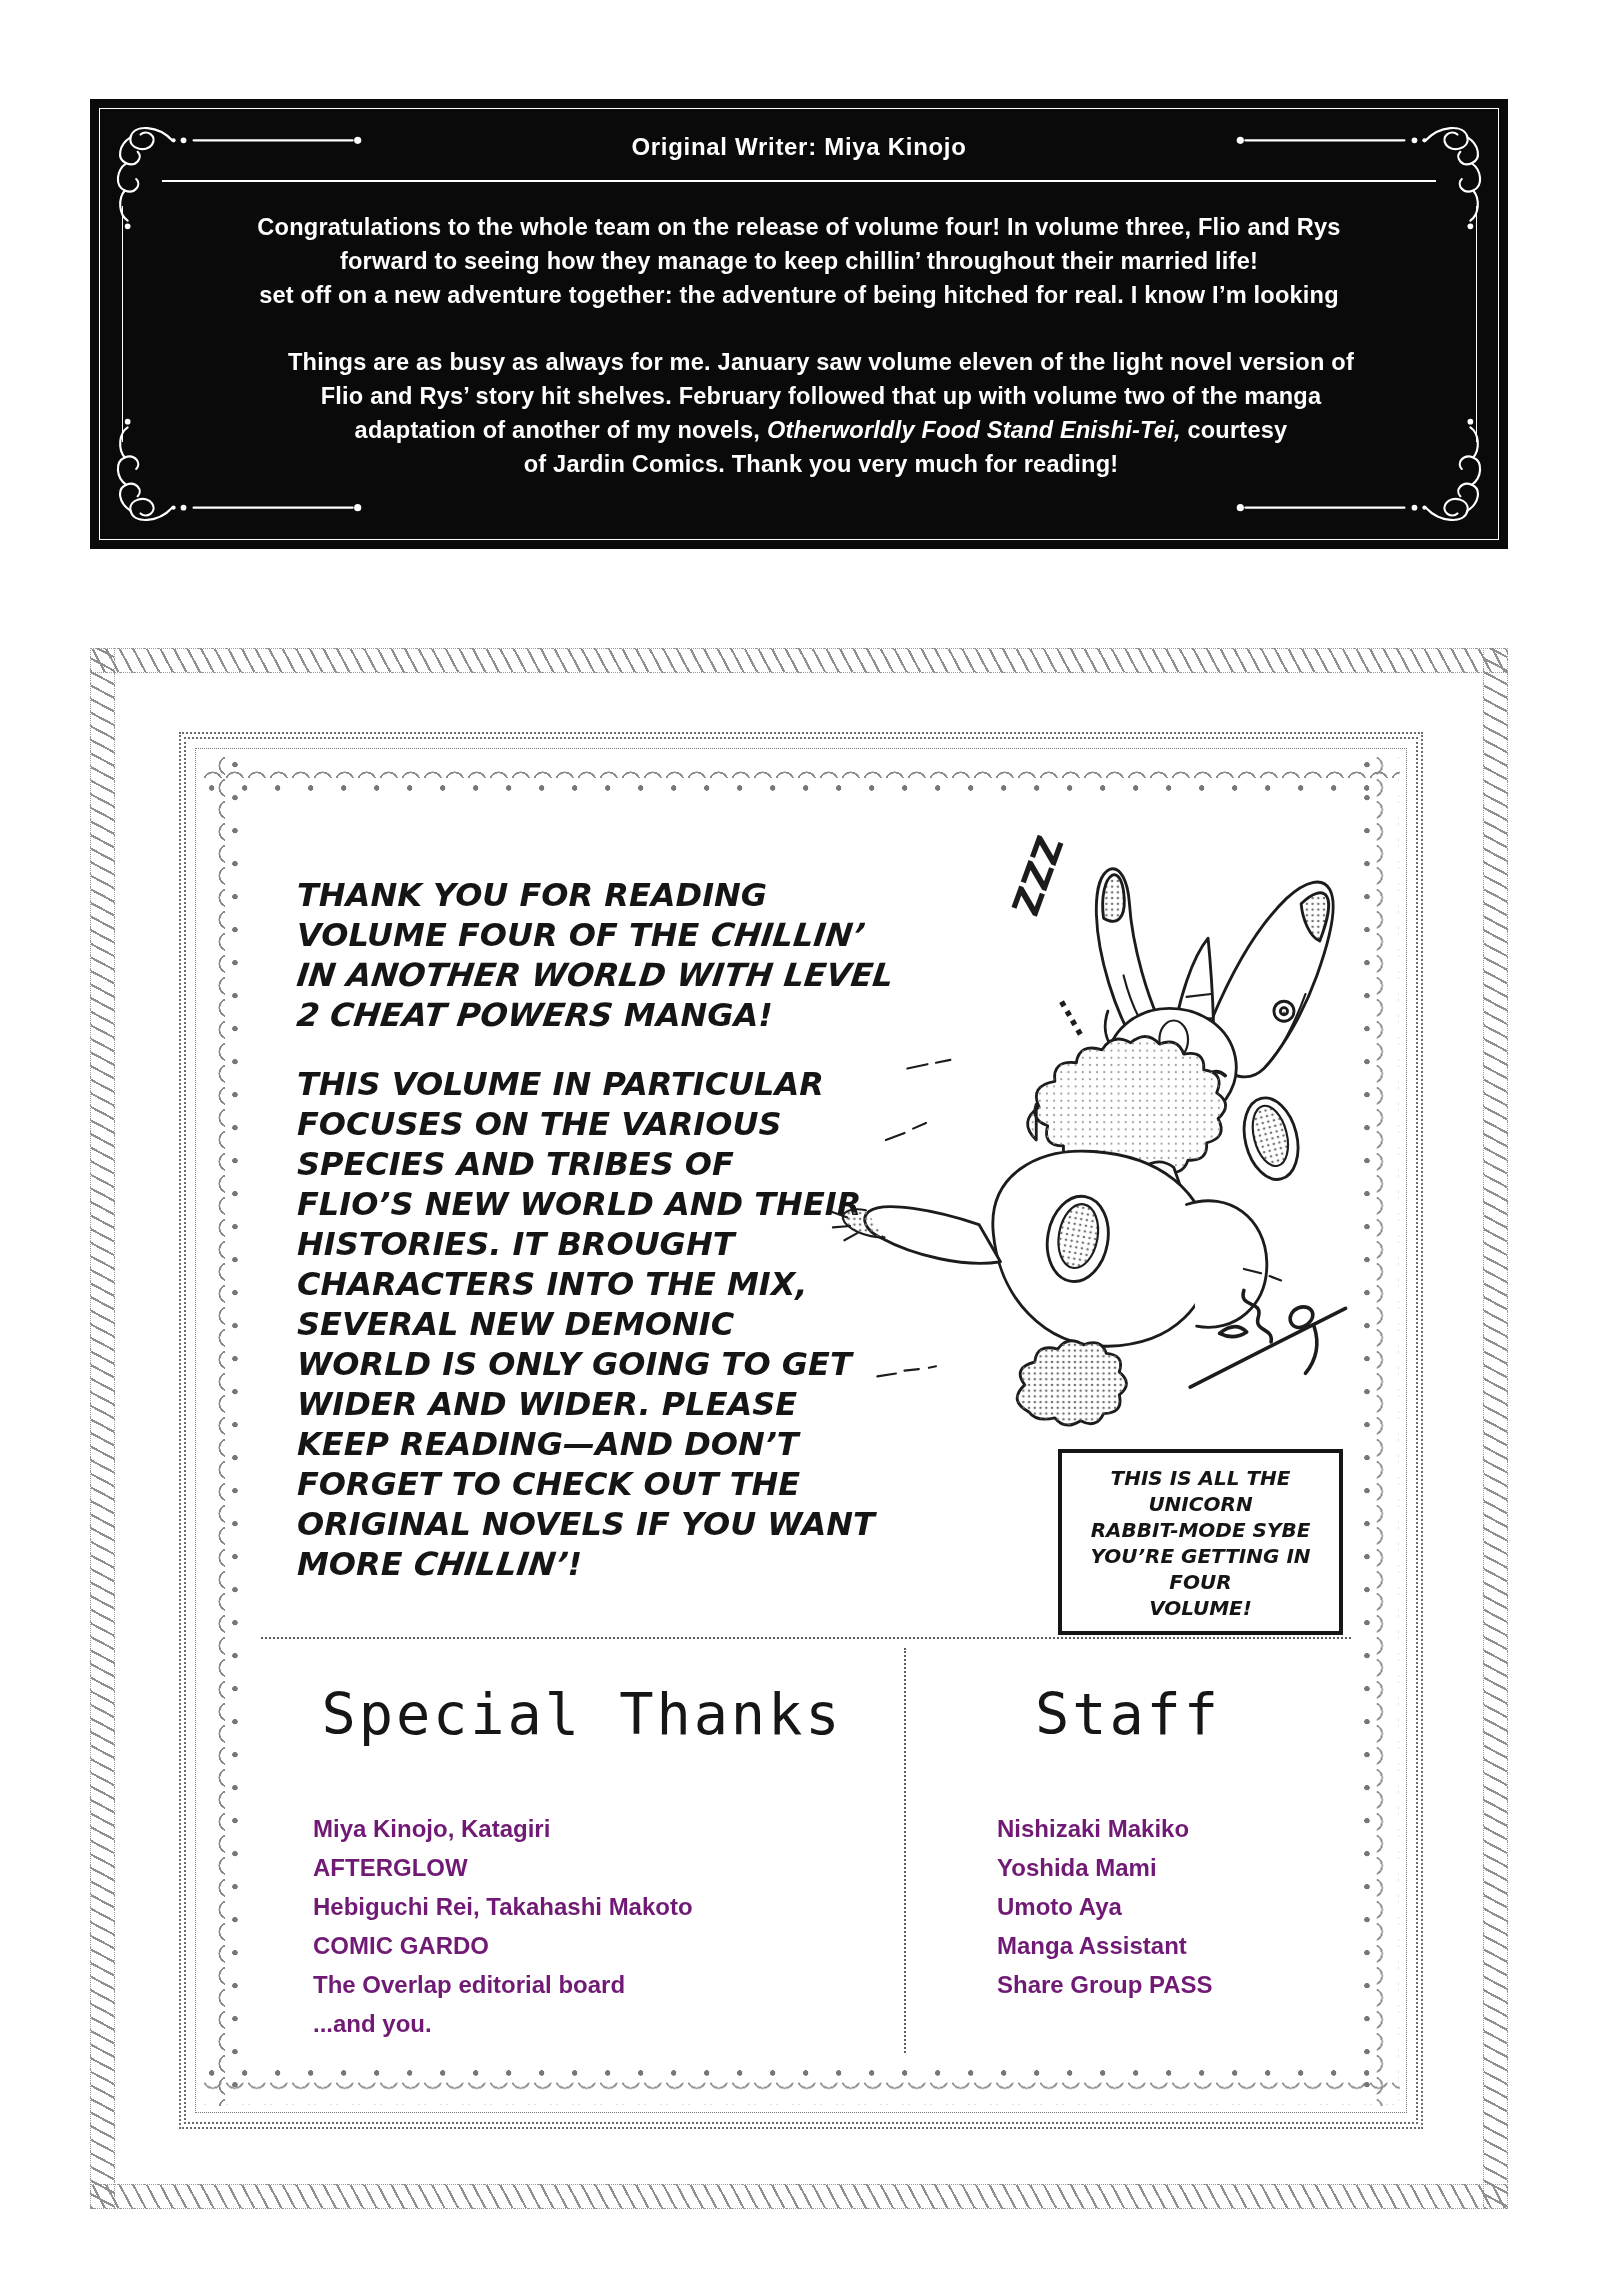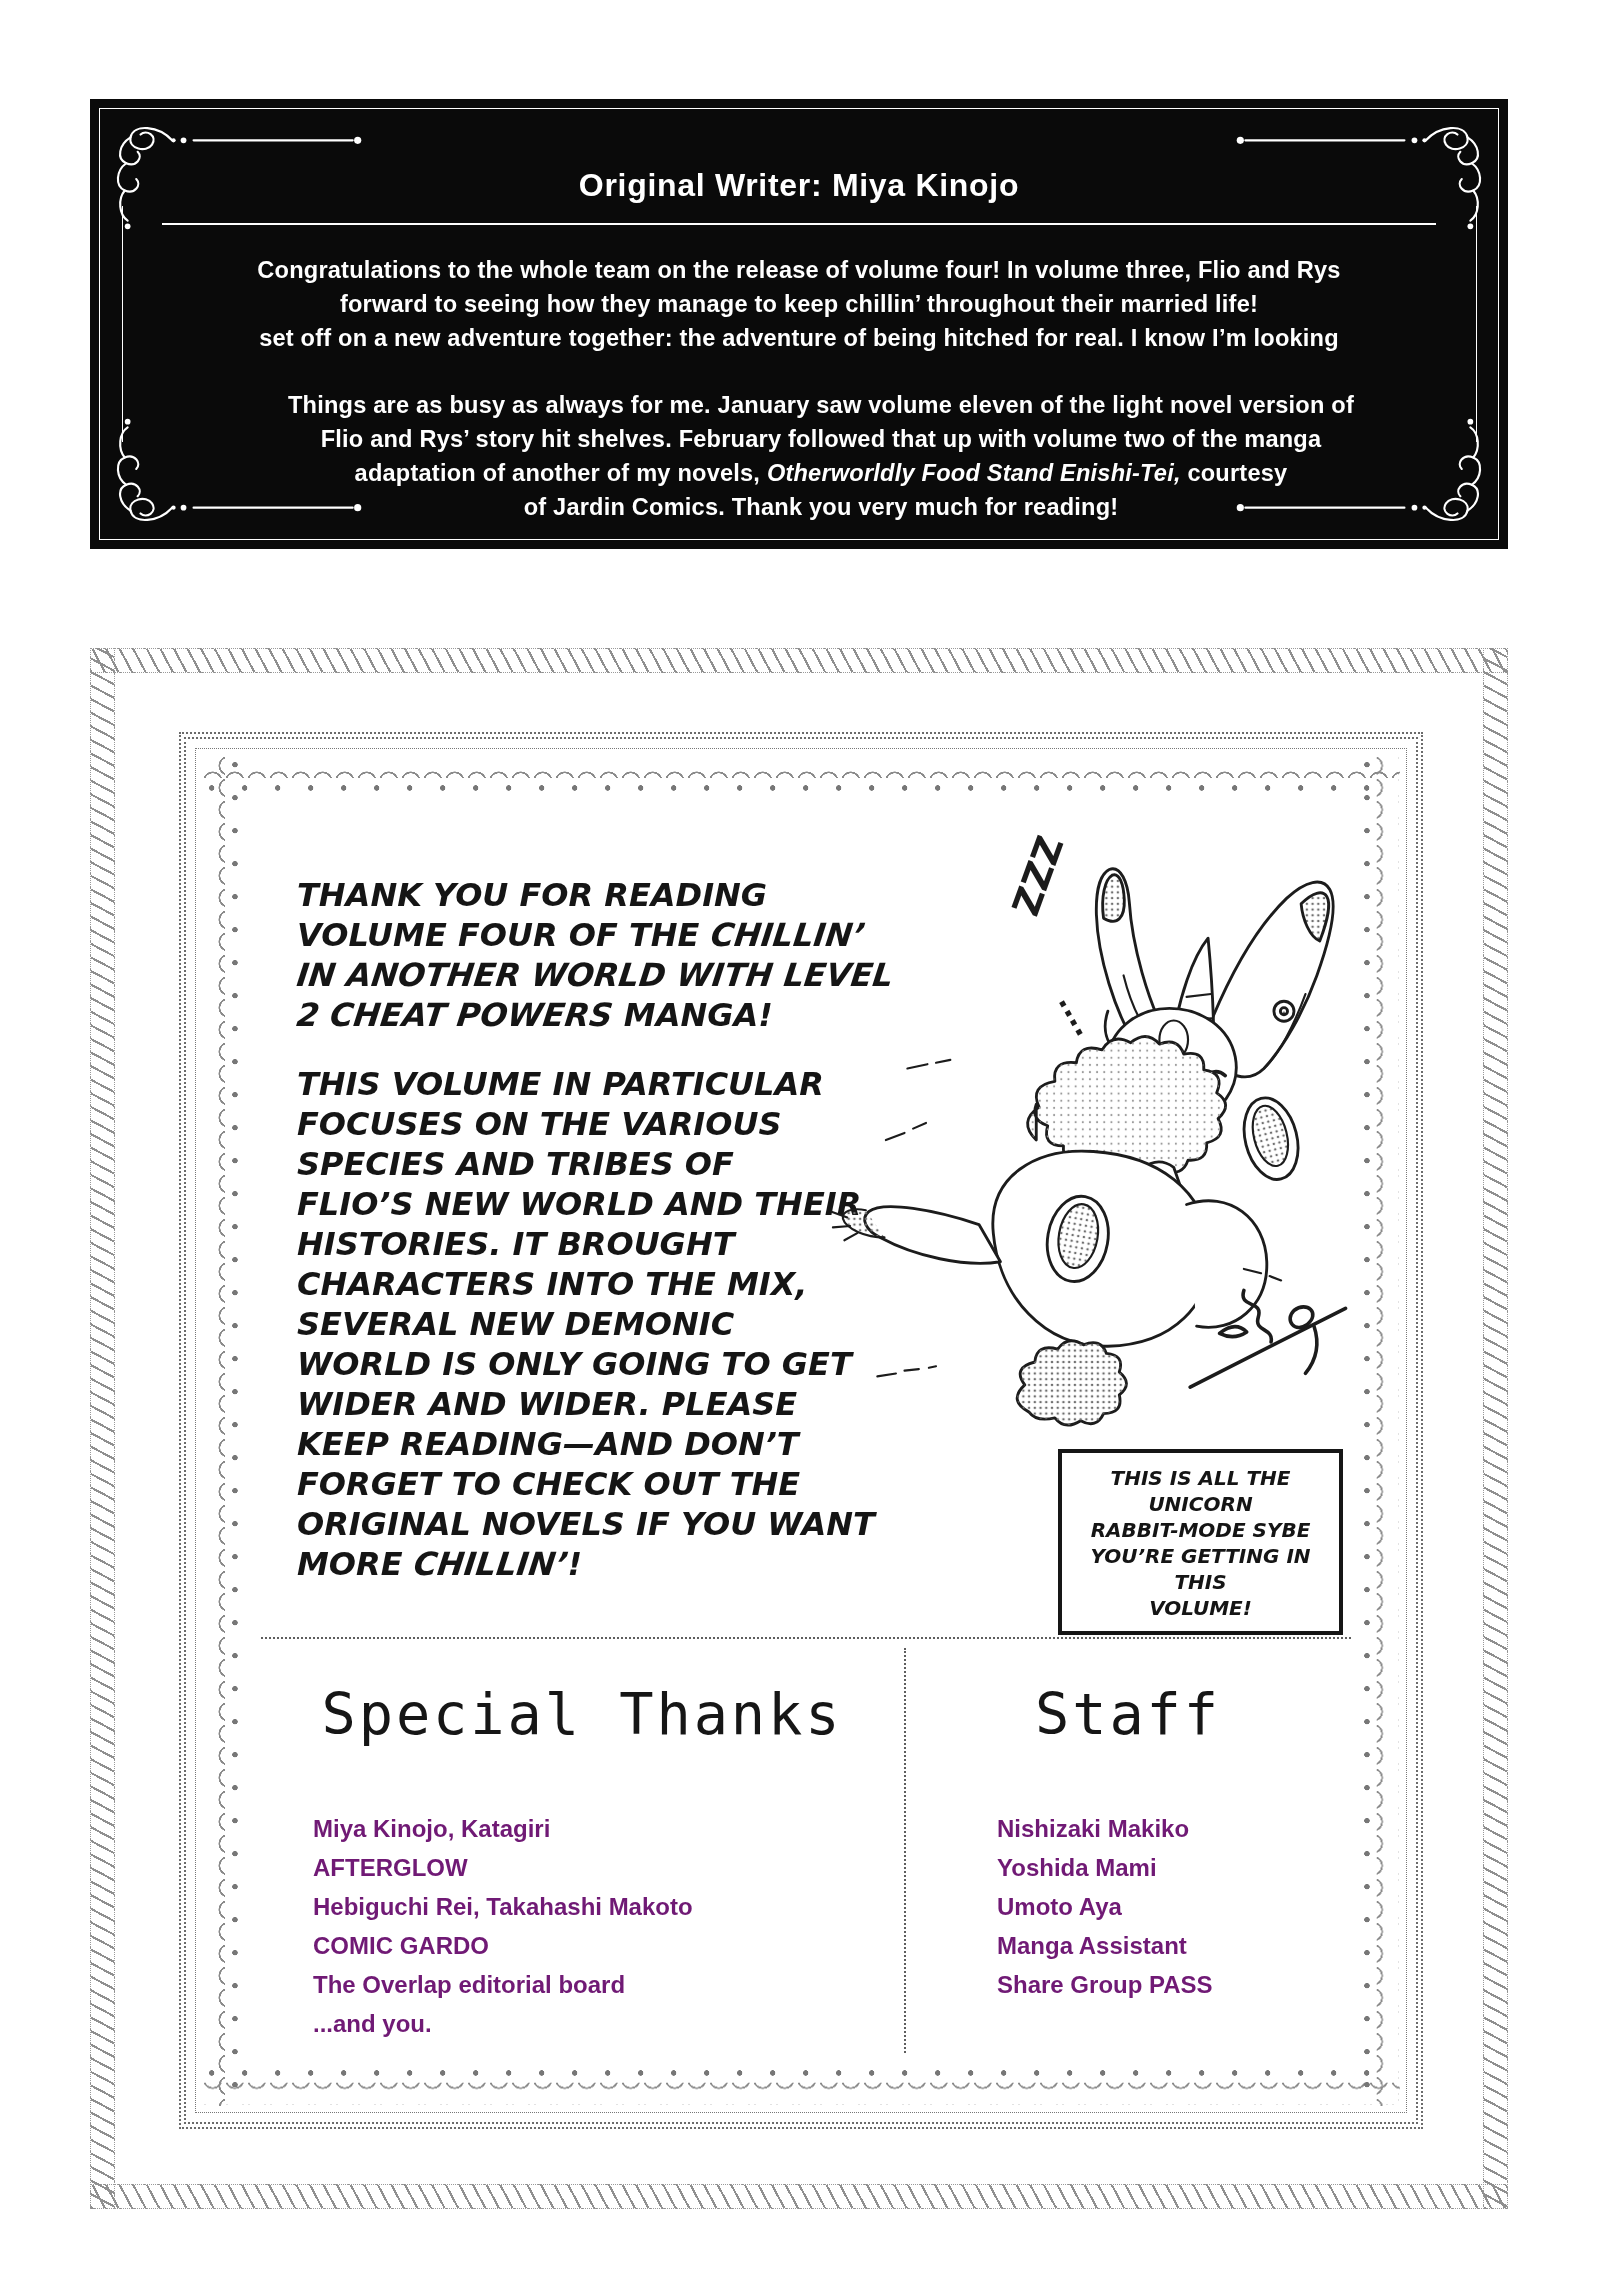--- a/index.html
+++ b/index.html
@@ -15,21 +15,21 @@
   }
   .ab-frame { position:absolute; inset:8.6px; border:1.4px solid #fff; pointer-events:none; }
   .ab-iline { position:absolute; top:107px; bottom:107px; width:0; border-left:1.4px solid #fff; }
   .ab-iline.l { left:31.5px; } .ab-iline.r { right:31.5px; }
   .ab-corner { position:absolute; width:258px; height:122px; }
   .ab-corner.tl { left:18.6px; top:14.3px; }
   .ab-corner.tr { right:18.6px; top:14.3px; transform:scaleX(-1); }
   .ab-corner.bl { left:18.6px; bottom:14.3px; transform:scaleY(-1); }
   .ab-corner.br { right:18.6px; bottom:14.3px; transform:scale(-1,-1); }
   .ab-title {
-    margin:16px; padding-top:52px; font-size:32px; font-weight:700; letter-spacing:0.7px;
+    margin:0; padding-top:34px; font-size:24px; font-weight:700; letter-spacing:0.7px;
   }
   .ab-divider { margin:18.6px 72px 0; border-top:2.1px solid #fff; height:0; }
   .ab-para { margin:28px 0 0; font-size:23.6px; font-weight:700; line-height:34px; letter-spacing:0.2px; }
   .ab-para.second { margin-top:33px;padding-left:44px; }
   .ab-line { white-space:nowrap; }
   .ab-line i { font-style:italic; }
 
   
   .big-box { position:absolute; left:90px; top:648px; width:1418px; height:1561px; }
   .rope { position:absolute; background-image:repeating-linear-gradient(62deg,#8f8f8f 0 2.1px,transparent 2.1px 12px); }
@@ -317,21 +317,21 @@
       </g>
     </g>
 
     <text x="330" y="120" font-size="52" font-weight="bold" font-family="DejaVu Sans, sans-serif" fill="#1c1c1c" transform="rotate(-70 330 120)">ZZZ</text>
     <text x="360" y="235" font-size="40" font-weight="bold" font-family="DejaVu Sans, sans-serif" fill="#1c1c1c" transform="rotate(60 360 235)">....</text>
   </svg>
 
   <div class="caption-box">
       <div class="cap-line">THIS IS ALL THE UNICORN</div>
       <div class="cap-line">RABBIT-MODE SYBE</div>
-      <div class="cap-line">YOU’RE GETTING IN THIS</div>
+      <div class="cap-line">YOU’RE GETTING IN FOUR</div>
       <div class="cap-line">VOLUME!</div>
     </div>
 
   <div class="h-div"></div>
   <div class="v-div"></div>
 
   <h2 class="credit-heading st">Special Thanks</h2>
   <div class="credit-list st">
       <div class="credit-line">Miya Kinojo, Katagiri</div>
       <div class="credit-line">AFTERGLOW</div>

